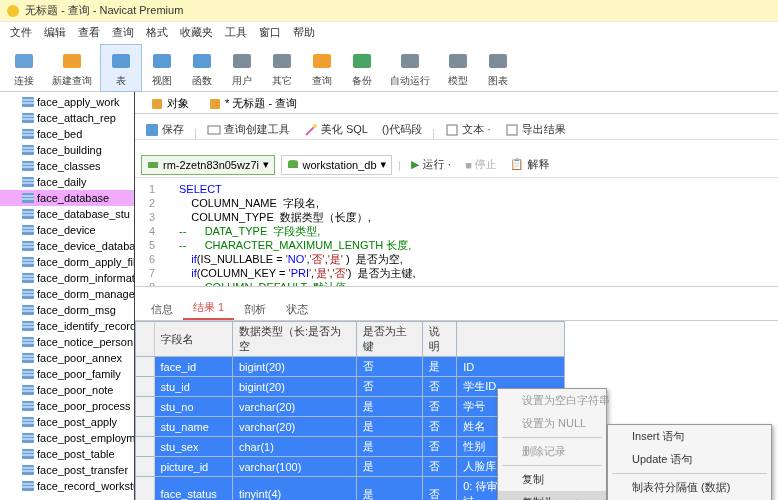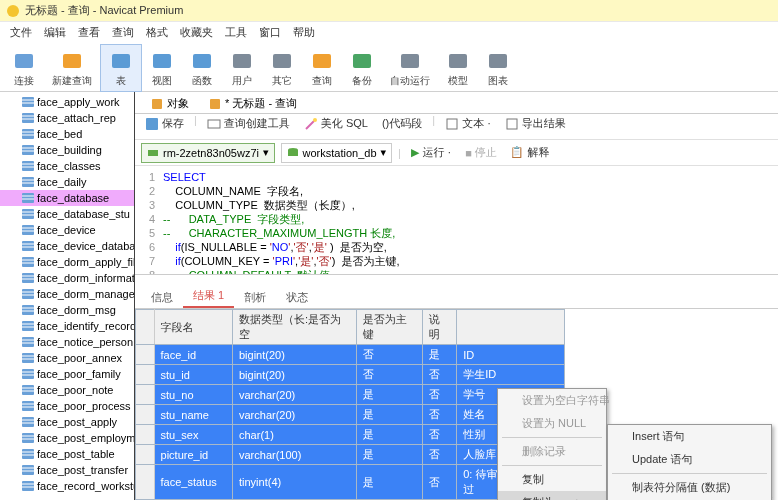--- a/index.html
+++ b/index.html
@@ -16,32 +16,32 @@
 .main{display:flex;height:calc(100% - 92px);}
 .sidebar{width:135px;border-right:1px solid #404040;overflow:hidden;}
 .tree{padding:2px 0;}
 .tree-item{display:flex;align-items:center;padding:1px 2px 1px 22px;height:16px;cursor:pointer;white-space:nowrap;}
 .tree-item.sel{background:#f0abfc;}
 .tree-item .ti-ico{width:12px;height:10px;margin-right:3px;flex-shrink:0;}
 .content{flex:1;display:flex;flex-direction:column;overflow:hidden;}
 .tabs{height:22px;display:flex;align-items:center;padding:2px 6px 0 6px;border-bottom:1px solid #ccc;}
 .tab{padding:3px 10px;display:flex;align-items:center;gap:4px;}
 .tab-ico{width:12px;height:12px;}
-.querybar{height:26px;display:flex;align-items:flex-start;padding:0 6px;gap:6px;border-bottom:1px solid #e0e0e0;}
+.querybar{height:26px;display:flex;align-items:flex-end;padding:0 6px;gap:6px;border-bottom:1px solid #e0e0e0;}
 .qbtn{display:flex;align-items:center;gap:3px;padding:2px 4px;color:#333;cursor:pointer;}
 .qbtn .qi{width:14px;height:14px;}
 .sep{color:#ccc;}
-.connbar{height:26px;display:flex;align-items:center;padding:0 6px;gap:6px;border-bottom:1px solid #e0e0e0;}
+.connbar{height:26px;display:flex;align-items:center;padding:0 6px;gap:6px;border-bottom:1px solid #e0e0e0;margin-top:12px;}
 .combo{display:flex;align-items:center;gap:4px;border:1px solid #7eb36a;background:#f0f8ed;padding:1px 5px;height:20px;}
 .combo2{border:1px solid #ccc;background:#fff;padding:1px 5px;display:flex;align-items:center;gap:4px;height:20px;}
 .combo .ci,.combo2 .ci{width:12px;height:12px;}
 .sqlarea{flex:0 0 auto;height:108px;padding:4px 6px;font-family:Consolas,monospace;font-size:11px;line-height:14px;overflow:hidden;position:relative;}
 .sqlarea .line{display:flex;}
 .sqlarea .ln{width:22px;text-align:right;color:#999;padding-right:8px;}
-.sqlarea .code{white-space:pre;}
+.sqlarea .code{white-space:pre;margin-left:16px;}
 .kw{color:#0000ff;}
 .str{color:#a31515;}
 .cm{color:#008000;}
 .restabs{height:35px;display:flex;align-items:flex-end;padding:0 6px;border-top:1px solid #ccc;border-bottom:1px solid #ccc;}
 .rtab{padding:3px 10px;color:#555;}
 .rtab.act{color:#d9534f;border-bottom:2px solid #d9534f;}
 .grid{flex:1;overflow:auto;position:relative;}
 table{border-collapse:collapse;width:430px;}
 th,td{border:1px solid #a8b8c8;padding:2px 6px;text-align:left;height:17px;font-size:11px;}
 th{background:#f0f0f0;font-weight:normal;color:#333;}

